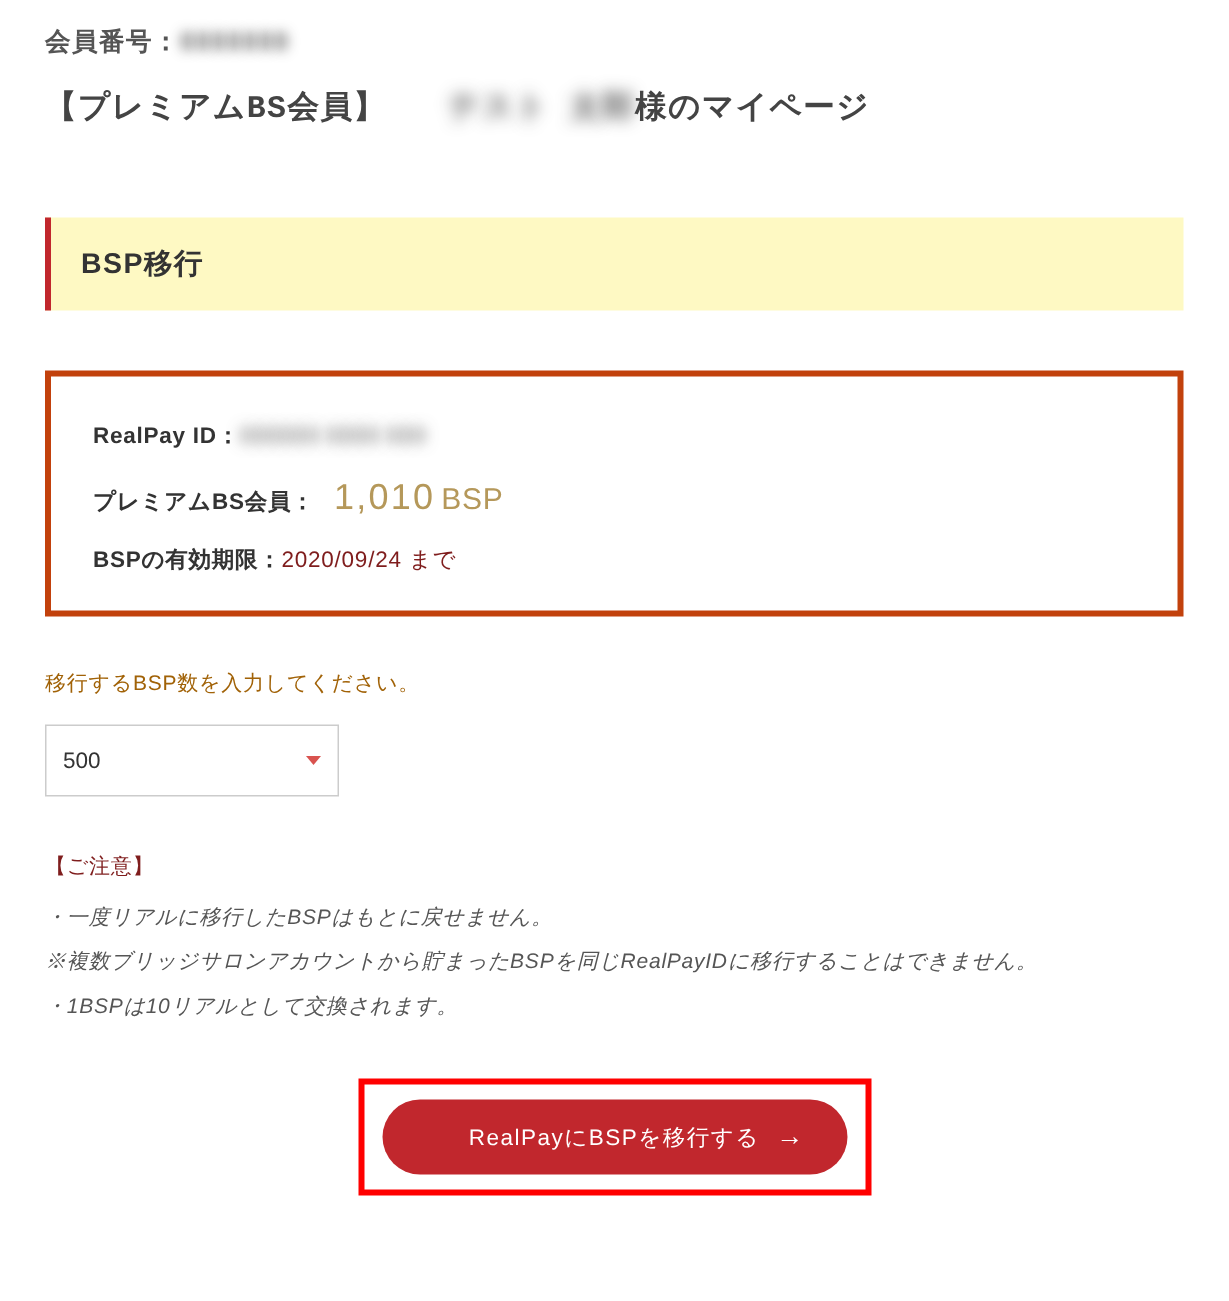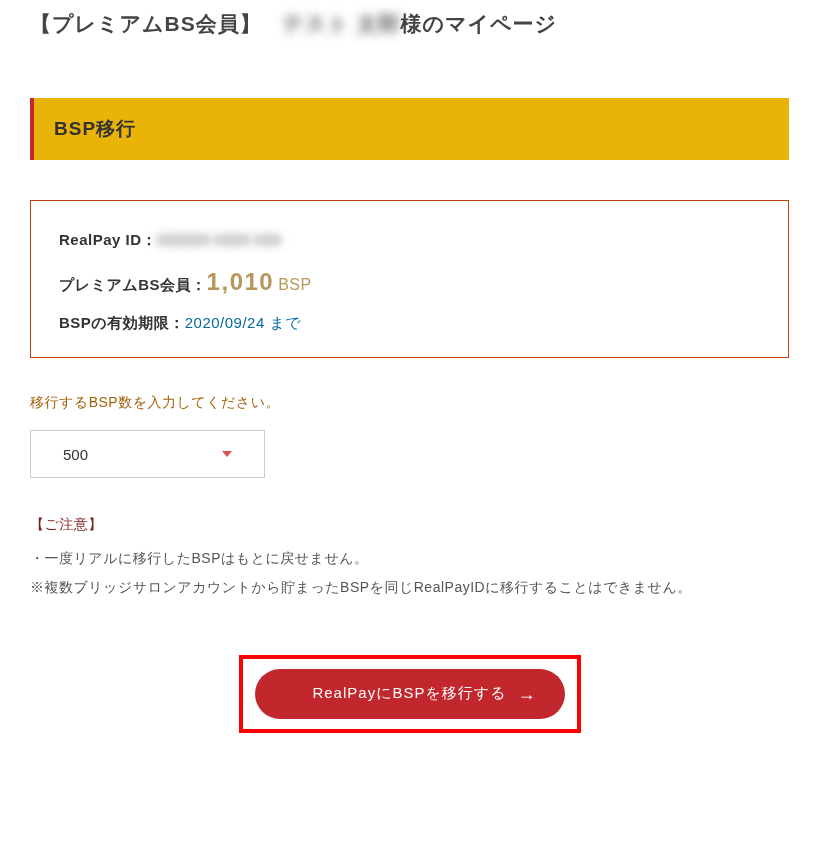--- a/index.html
+++ b/index.html
@@ -25,87 +25,89 @@
   .member-number .blurred {
     color: transparent;
     text-shadow: 0 0 8px rgba(80,80,80,0.9);
     user-select: none;
   }
   .page-title-line {
     font-size: 21px;
     font-weight: bold;
     color: #444;
     letter-spacing: 1px;
+    font-family: Liberation Mono, monospace;
   }
   .page-title-line .blurred {
     color: transparent;
     text-shadow: 0 0 10px rgba(80,80,80,0.9);
     user-select: none;
   }
   .section-header {
-    background: #eab308;
+    background: #fef9c3;
     border-left: 4px solid #c1272d;
     padding: 18px 20px;
     margin-top: 60px;
     margin-bottom: 40px;
   }
   .section-header h2 {
     font-size: 19px;
     font-weight: bold;
     color: #333;
     letter-spacing: 1px;
   }
   .info-box {
-    border: 1px solid #c2410c;
+    border: 4px solid #c2410c;
     padding: 30px 28px 24px 28px;
     margin-bottom: 30px;
   }
   .info-line {
     font-size: 15px;
     font-weight: bold;
     color: #333;
     margin-bottom: 18px;
     letter-spacing: 0.5px;
   }
   .info-line:last-child { margin-bottom: 0; }
   .info-line .blurred {
     color: transparent;
     text-shadow: 0 0 9px rgba(100,100,100,0.8);
     user-select: none;
     font-weight: bold;
   }
   .bsp-value {
     color: #b5985a;
     font-size: 24px;
-    font-weight: bold;
+    font-weight: normal;
     letter-spacing: 1.5px;
     vertical-align: baseline;
+    margin-left: 13px;
   }
   .bsp-unit {
     color: #b5985a;
-    font-size: 16px;
+    font-size: 20px;
     font-weight: normal;
     margin-left: 4px;
   }
-  .expiry-val { font-weight: normal; color:#0369a1; }
+  .expiry-val { font-weight: normal; color:#7f1d1d; }
   .instructions {
     font-size: 14px;
     color: #a16207;
     line-height: 2;
     letter-spacing: 0.5px;
     margin-bottom: 14px;
   }
   .select-wrap {
     border: 1px solid #ccc;
-    width: 235px;
+    width: 196px;
     height: 48px;
     display: flex;
     align-items: center;
     justify-content: space-between;
-    padding: 0 32px;
+    padding: 0 11px;
     cursor: pointer;
     margin-bottom: 38px;
   }
   .select-wrap .value {
     font-size: 15px;
     color: #333;
   }
   .select-wrap .caret {
     width: 0; height: 0;
     border-left: 5px solid transparent;
@@ -116,21 +118,22 @@
     font-size: 14px;
     color: #7f1d1d;
     letter-spacing: 0.5px;
     margin-bottom: 10px;
   }
   .notice-list {
     font-size: 14px;
     color: #555;
     line-height: 2.1;
     letter-spacing: 0.5px;
-    margin-bottom: 52px;
+    margin-bottom: 34px;
+    font-style: italic;
   }
   .notice-list .tos-link {
     text-decoration: underline;
     cursor: pointer;
   }
   .button-wrap {
     display: flex;
     justify-content: center;
   }
   .highlight-frame {
@@ -156,20 +159,23 @@
     right: 28px;
     top: 50%;
     transform: translateY(-50%);
     font-size: 18px;
   }
 </style>
 </head>
 <body>
 
 <div class="member-info">
+  <div class="member-number">
+    <span class="label">会員番号：</span><span class="blurred">0000000</span>
+  </div>
   <div class="page-title-line">
     <span>【プレミアムBS会員】</span>&nbsp;&nbsp;&nbsp;<span class="blurred">テスト 太郎</span><span>様のマイページ</span>
   </div>
 </div>
 
 <div class="section-header">
   <h2>BSP移行</h2>
 </div>
 
 <div class="info-box">
@@ -190,20 +196,21 @@
 
 <div class="select-wrap">
   <span class="value">500</span>
   <span class="caret"></span>
 </div>
 
 <div class="notice-heading">【ご注意】</div>
 <div class="notice-list">
   <div>・一度リアルに移行したBSPはもとに戻せません。</div>
   <div>※複数ブリッジサロンアカウントから貯まったBSPを同じRealPayIDに移行することはできません。</div>
+  <div>・1BSPは10リアルとして交換されます。</div>
 </div>
 
 <div class="button-wrap">
   <div class="highlight-frame">
     <div class="transfer-btn">
       <span>RealPayにBSPを移行する</span>
       <span class="arrow">→</span>
     </div>
   </div>
 </div>

